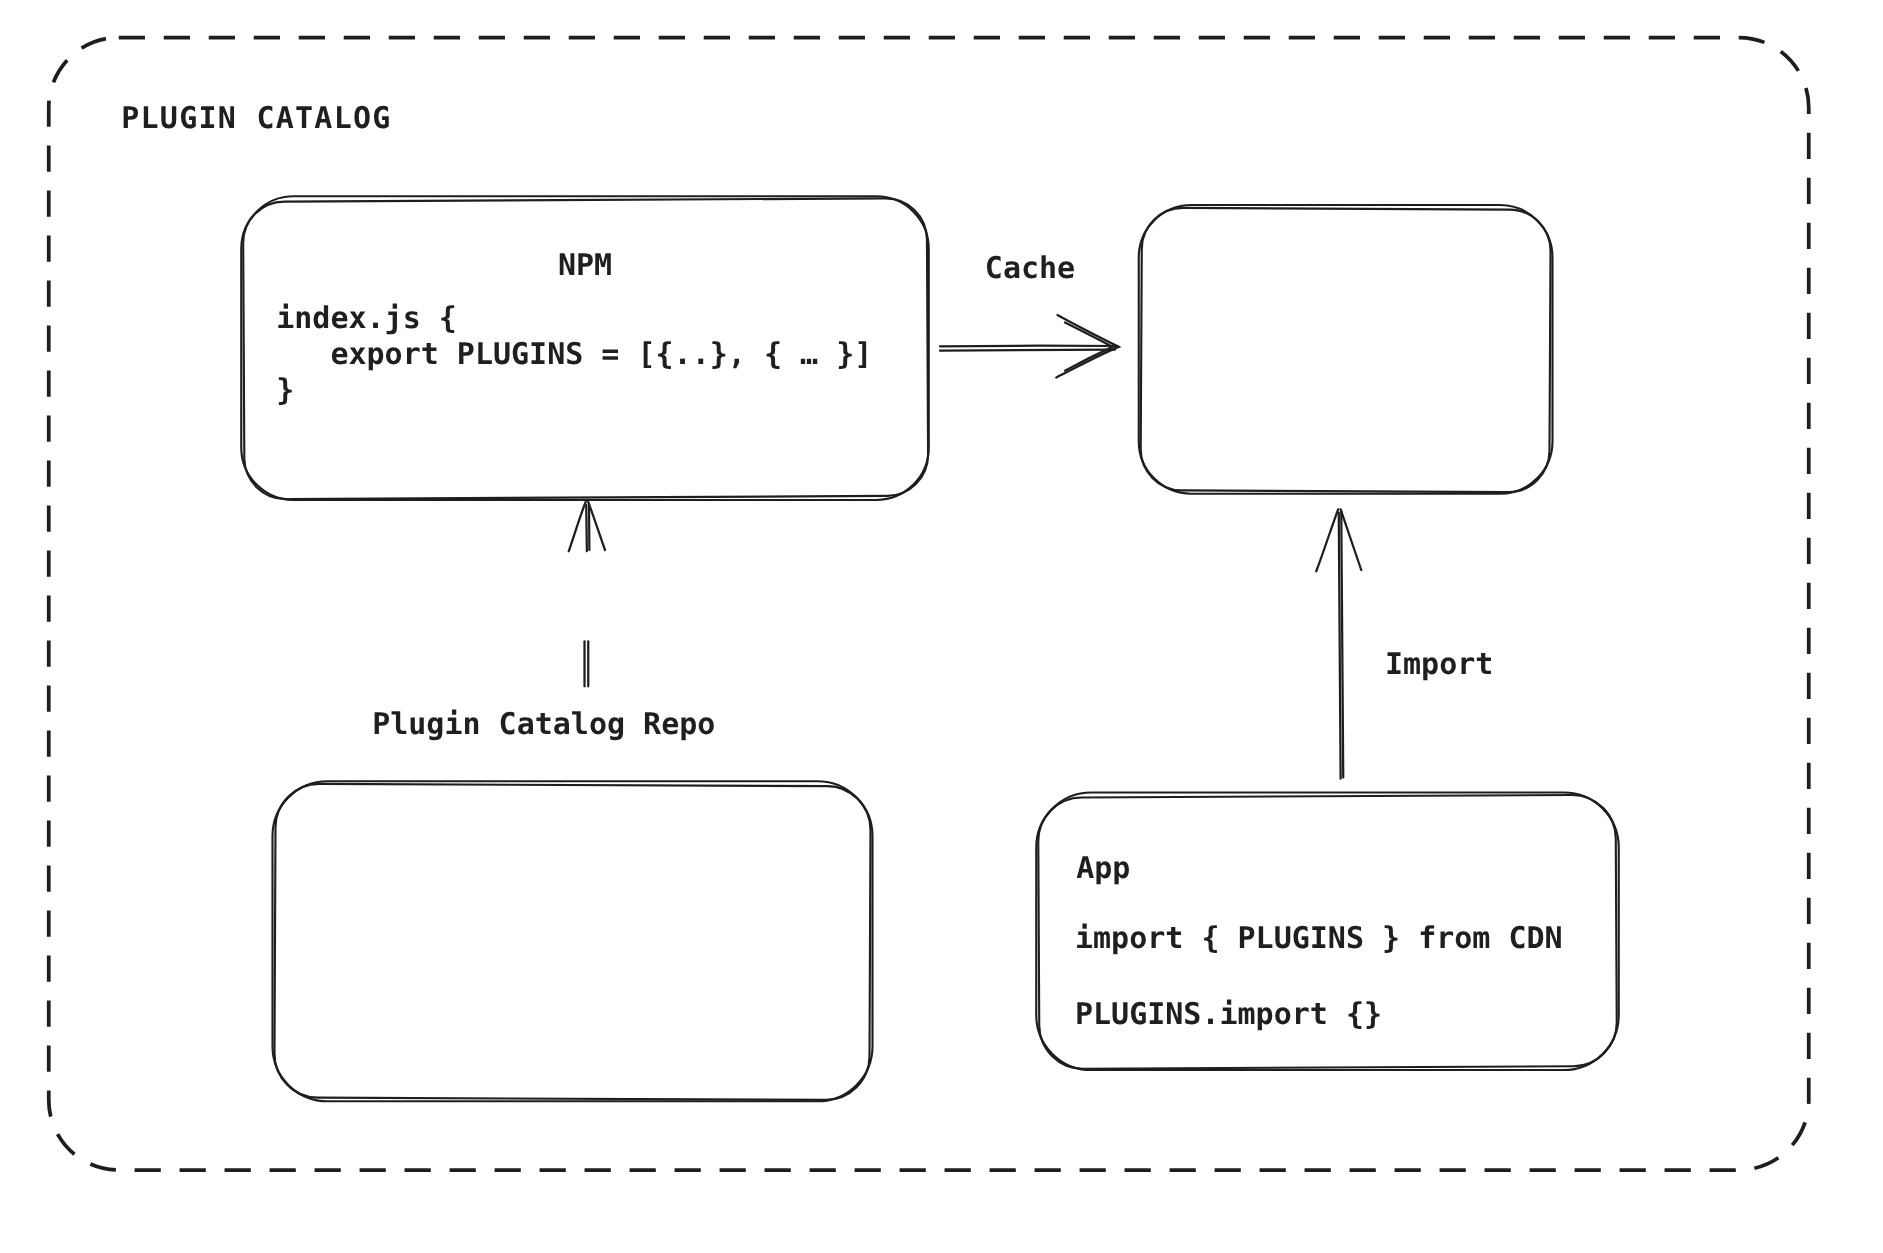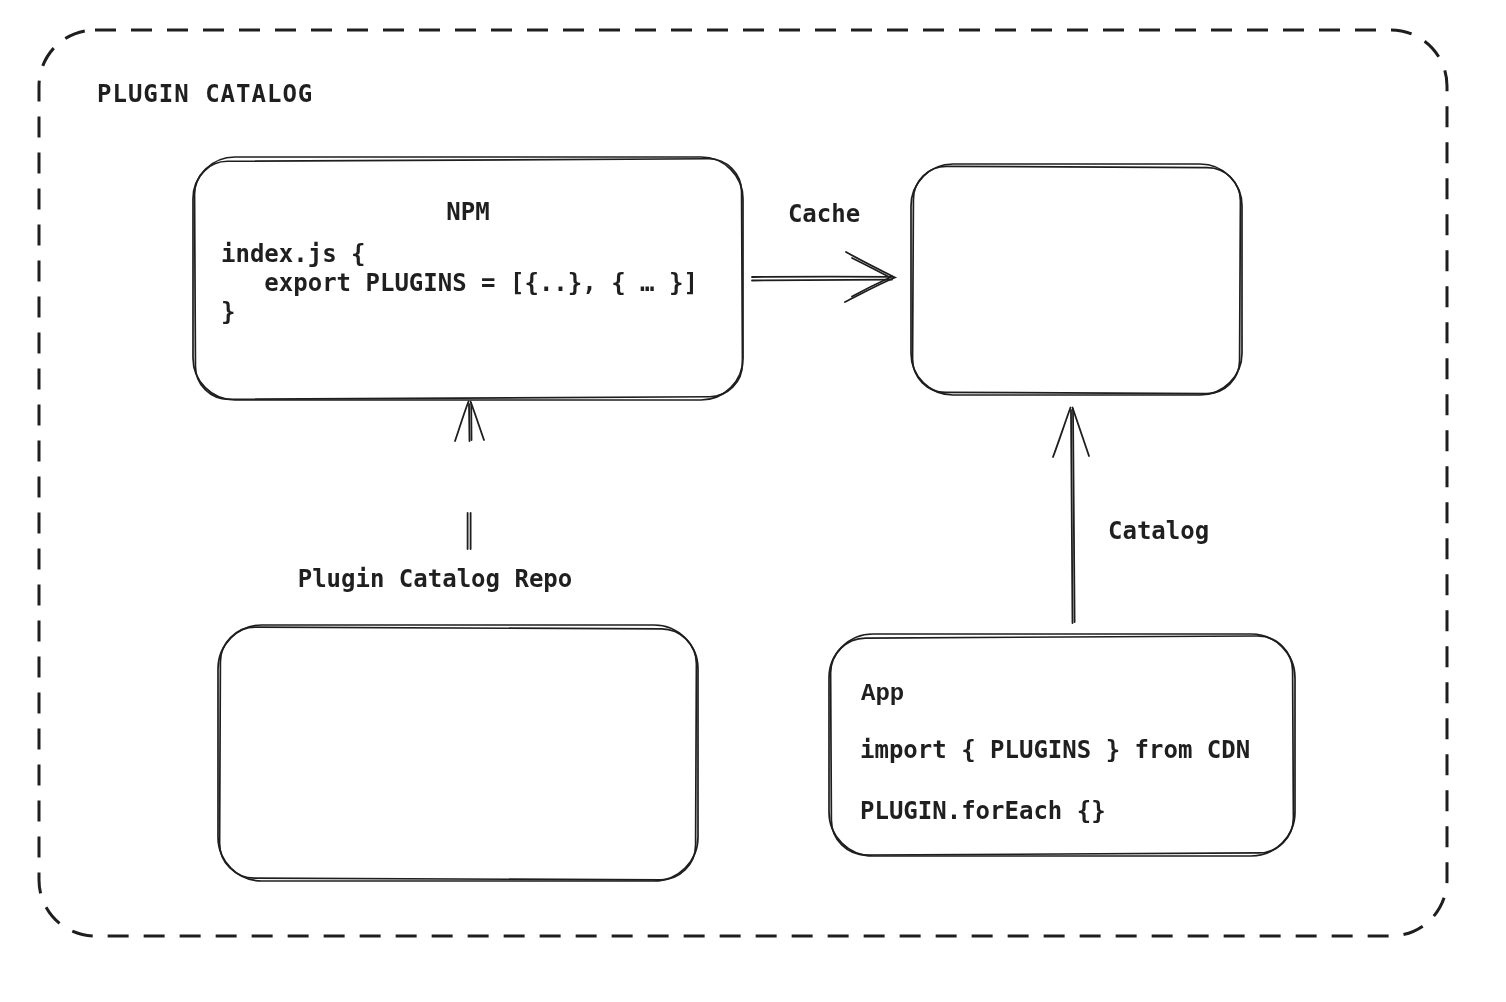--- a/index.html
+++ b/index.html
@@ -118,21 +118,21 @@
    export PLUGINS = [{..}, { … }]
 }</div>
 
   <div class="label center" style="left:759px; top:199px; width:130px;">Cache</div>
 
 
 
   <div class="label center" style="left:290px; top:564px; width:290px;">Plugin Catalog Repo</div>
 
 
-  <div class="label" style="left:1108px; top:516px;">Catalog</div>
+  <div class="label" style="left:1108px; top:516px;">Import</div>
 
-  <div class="label" style="left:861px; top:679px;font-family:Liberation Mono, monospace;">App</div>
+  <div class="label" style="left:861px; top:679px;">App</div>
 
   <div class="label" style="left:860px; top:735px;">import { PLUGINS } from CDN</div>
 
-  <div class="label" style="left:860px; top:796px;">PLUGIN.forEach {}</div>
+  <div class="label" style="left:860px; top:796px;">PLUGINS.import {}</div>
 
 </div>
 
 </body></html>

